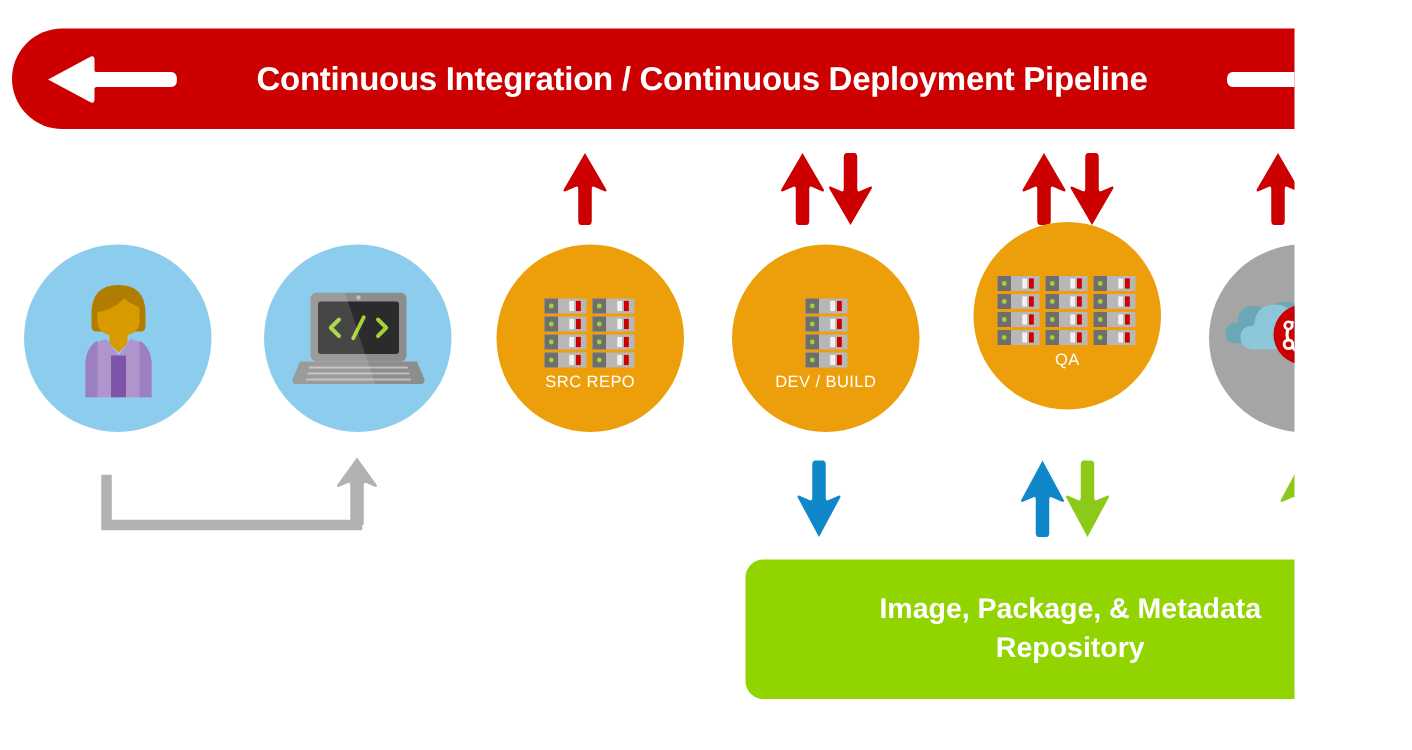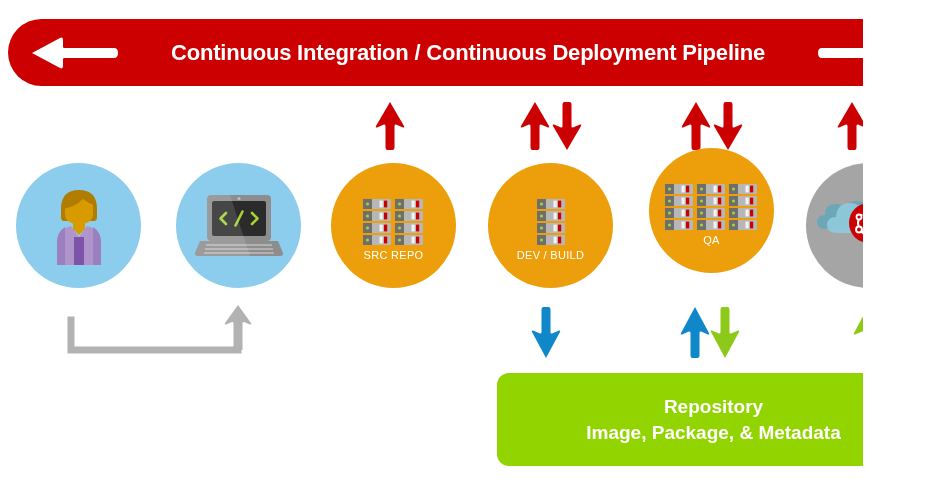--- a/index.html
+++ b/index.html
@@ -445,18 +445,18 @@
   <svg class="arrow" style="left:709px; top:305px; width:32px; height:55px;" viewBox="0 0 32 55">
     <path d="M16 53 L30 27 Q31 25 29 25.5 L22 28.5 Q20.5 29 20.5 27 L20.5 5 Q20.5 2 18.5 2 L13.5 2 Q11.5 2 11.5 5 L11.5 27 Q11.5 29 10 28.5 L3 25.5 Q1 25 2 27 Z" fill="#8cc919"></path>
   </svg>
 
   <svg class="arrow" style="left:852px; top:305px; width:32px; height:55px;" viewBox="0 0 32 55">
     <path d="M16 2 L30 28 Q31 30 29 29.5 L22 26.5 Q20.5 26 20.5 28 L20.5 50 Q20.5 53 18.5 53 L13.5 53 Q11.5 53 11.5 50 L11.5 28 Q11.5 26 10 26.5 L3 29.5 Q1 30 2 28 Z" fill="#8cc919"></path>
   </svg>
 
   <div class="repo-box">
     <div class="repo-label">
+      <div>Image, Package, &amp; Metadata</div>
       <div>Repository</div>
-      <div>Image, Package, &amp; Metadata</div>
     </div>
   </div>
 
 </div>
 
 </body></html>

